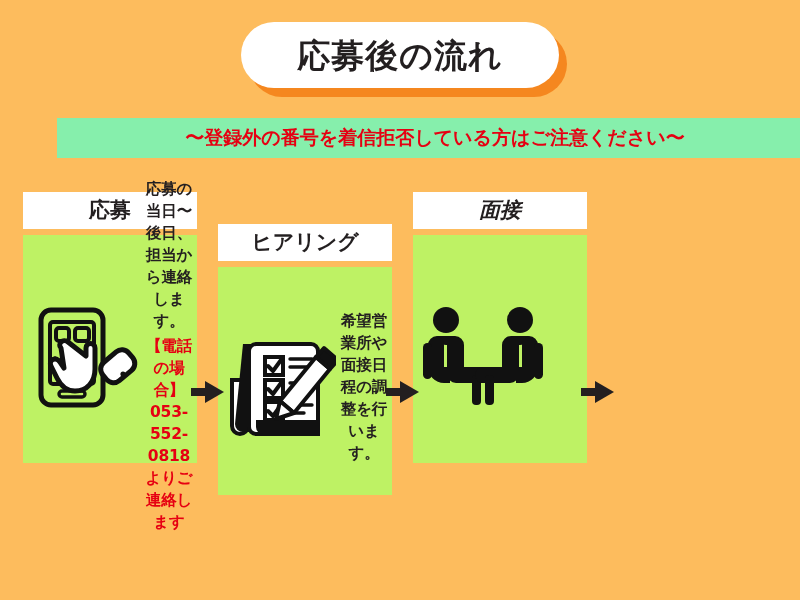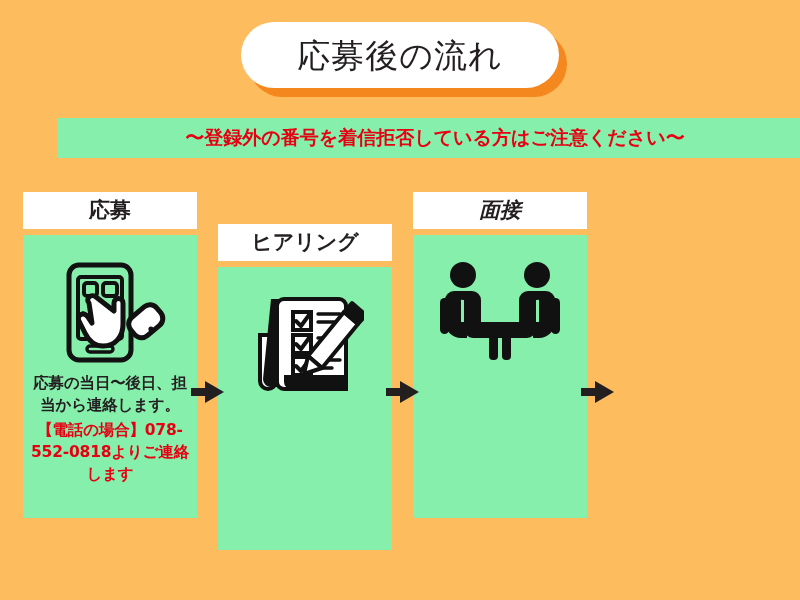--- a/index.html
+++ b/index.html
@@ -27,21 +27,21 @@
     background:#F5871F; border-radius:34px;
   }
   .title-face{
     position:absolute; left:0; top:0;
     width:318px; height:66px;
     background:#ffffff; border-radius:34px;
     display:flex; align-items:center; justify-content:center;
   }
   .title-text{
     position:relative;
-    font-size:33px; font-weight:normal; color:#231f20;
+    font-size:33px; font-weight:bold; color:#231f20;
     letter-spacing:1px; line-height:1;
   }
 
   
   .notice{
     position:absolute; left:57px; top:118px;
     width:756px; height:40px;
     background:#86efac;
     display:flex; align-items:center; justify-content:center;
   }
@@ -62,23 +62,23 @@
   .col-header{
     width:174px; height:37px; background:#ffffff;
     display:flex; align-items:center; justify-content:center;
   }
   .col-header-text{
     font-size:21px; font-weight:bold; color:#231f20; line-height:1;
   }
 
   .col-body{
     margin-top:6px;
-    width:174px; height:283px;
-    background:#86efac;
-    display:flex; flex-direction:column; align-items:center;
+    width:174px; height:228px;
+    background:#bef264;
+    display:flex; align-items:center;
     padding-top:12px;
   }
   .icon-box{
     height:125px; width:140px;
     display:flex; align-items:center; justify-content:center;
   }
   .icon-box svg{ display:block; }
 
   .col-text{
     width:168px;
@@ -134,21 +134,21 @@
           <circle cx="32" cy="74" r="1.7" fill="#111"></circle>
           <rect x="36" y="95" width="26" height="6" rx="3" stroke="#111" stroke-width="3.4"></rect>
           <path d="M38 52 C34 48 40 42 45 46 L63 60 L63 52 C63 46 72 46 72 52 L72 73
                    C72 86 64 95 52 95 C44 95 38 90 34 82 L28 70 C25 64 33 60 37 66 L41 72 Z" fill="#fff" stroke="#111" stroke-width="5" stroke-linejoin="round" stroke-linecap="round"></path>
           <rect x="74" y="72" width="34" height="24" rx="9" transform="rotate(-40 74 72)" fill="#fff" stroke="#111" stroke-width="5"></rect>
           <circle cx="100" cy="78" r="2.6" fill="#111"></circle>
         </svg>
       </div>
       <div class="col-text">
         <span>応募の当日〜後日、担当から連絡します。</span>
-        <span class="red">【電話の場合】078-552-0818よりご連絡します</span>
+        <span class="red">【電話の場合】053-552-0818よりご連絡します</span>
       </div>
     </div>
   </div>
 
   <div class="col col-1">
     <div class="col-header">
       <span class="col-header-text">ヒアリング</span>
     </div>
     <div class="col-body">
       <div class="icon-box">
@@ -164,20 +164,23 @@
           <rect x="47" y="74" width="18" height="18" stroke="#111" stroke-width="4"></rect>
           <path d="M50 83 l5 5 l8 -11" stroke="#111" stroke-width="4" stroke-linecap="round" stroke-linejoin="round"></path>
           <path d="M72 31 h22 M72 39 h22" stroke="#111" stroke-width="3.4" stroke-linecap="round"></path>
           <path d="M72 55 h22 M72 63 h22" stroke="#111" stroke-width="3.4" stroke-linecap="round"></path>
           <path d="M72 77 h22 M72 85 h14" stroke="#111" stroke-width="3.4" stroke-linecap="round"></path>
           <path d="M98 29 l14 12 l-36 44 l-14 -12 z" fill="#fff" stroke="#111" stroke-width="4" stroke-linejoin="round"></path>
           <path d="M98 29 l14 12 l8 -9 l-14 -12 z" fill="#111" stroke="#111" stroke-width="4" stroke-linejoin="round"></path>
           <path d="M62 73 l14 12 l-18 6 z" fill="#fff" stroke="#111" stroke-width="4" stroke-linejoin="round"></path>
         </svg>
       </div>
+      <div class="col-text">
+        <span>希望営業所や面接日程の調整を行います。</span>
+      </div>
     </div>
   </div>
 
   <div class="col col-2">
     <div class="col-header">
       <span class="col-header-text">面接</span>
     </div>
     <div class="col-body">
       <div class="icon-box">
         <svg width="126" height="104" viewBox="0 0 126 104" fill="none">

